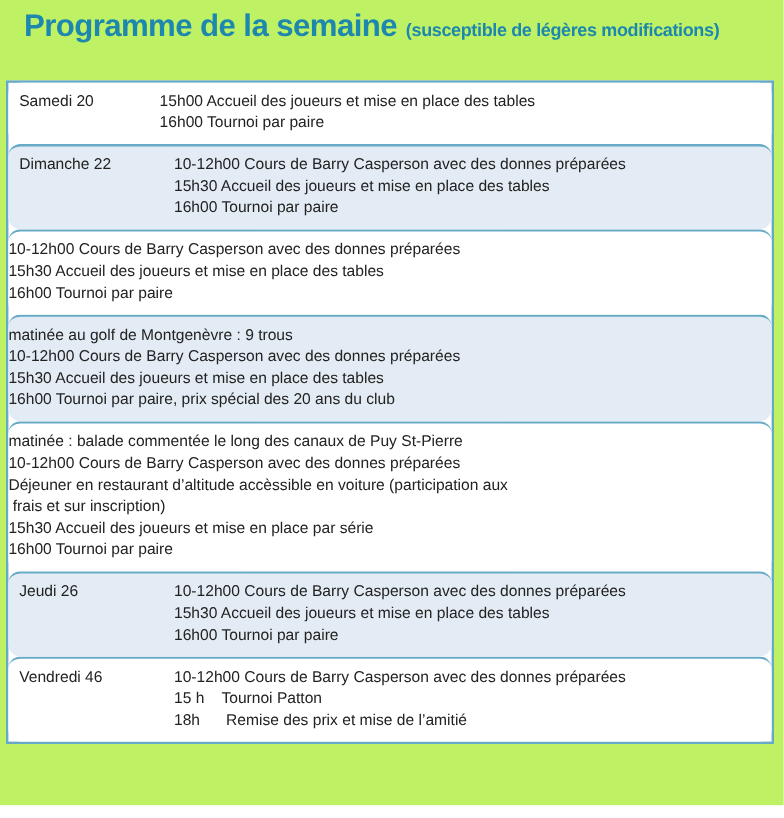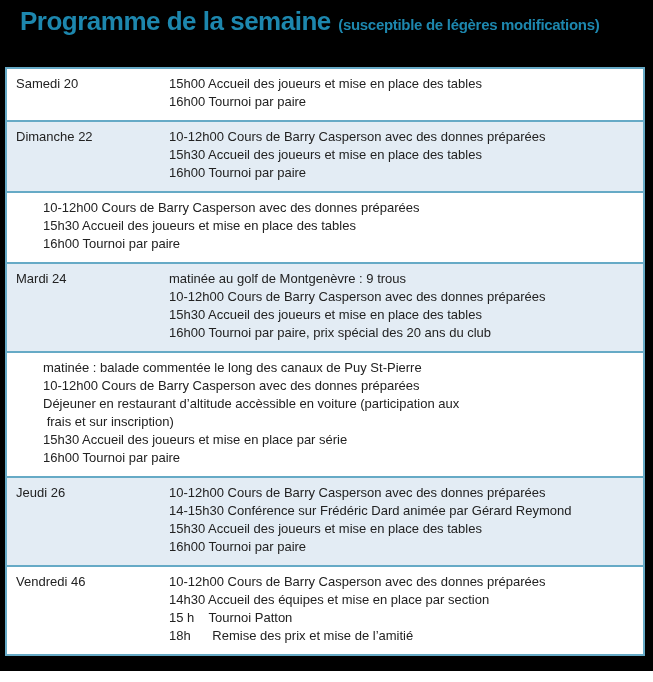--- a/index.html
+++ b/index.html
@@ -14,21 +14,21 @@
     width: 653px;
     height: 682px;
     font-family: "Liberation Sans", sans-serif;
     color: var(--text);
     overflow: hidden;
   }
   .page {
     position: relative;
     width: 653px;
     height: 671px;
-    background: #000000;
+    background: #bef264;
   }
   .title-block {
     position: absolute;
     left: 20px;
     top: 6px;
     right: 8px;
     white-space: nowrap;
   }
   .title-main {
     color: var(--accent);
@@ -47,39 +47,40 @@
     position: absolute;
     left: 5px;
     top: 67px;
     width: 640px;
     border: 2px solid var(--border);
     background: #ffffff;
   }
   .row {
     display: flex;
     background: #ffffff;
+    border-radius: 10px;
   }
   .row.shaded { background: var(--row-alt-bg); }
-  .row + .row { border-top: 2px solid var(--border); }
+  .row + .row { border-top: 2px solid var(--border); gap: 12px; }
   .day-col {
     flex: none;
     width: 126px;
     padding: 6px 4px 9px 9px;
     font-size: 13px;
     line-height: 18px;
     color: var(--text);
   }
   .act-col {
     flex: 1;
     padding: 6px 6px 9px 0;
     font-size: 13px;
     line-height: 18px;
     color: var(--text);
   }
-  .activity-line { white-space: pre-wrap; margin-left: 36px; }
+  .activity-line { white-space: pre-wrap; }
 </style>
 </head>
 <body>
 
 <div class="page">
   <div class="title-block">
     <span class="title-main">Programme de la semaine</span>
     <span class="title-note">(susceptible de légères modifications)</span>
   </div>
 
@@ -103,21 +104,20 @@
 
   <div class="row">
     <div class="act-col">
           <div class="activity-line">10-12h00 Cours de Barry Casperson avec des donnes préparées</div>
           <div class="activity-line">15h30 Accueil des joueurs et mise en place des tables</div>
           <div class="activity-line">16h00 Tournoi par paire</div>
         </div>
   </div>
 
   <div class="row shaded">
-    <div class="day-col">Mardi 24</div>
     <div class="act-col">
           <div class="activity-line">matinée au golf de Montgenèvre : 9 trous</div>
           <div class="activity-line">10-12h00 Cours de Barry Casperson avec des donnes préparées</div>
           <div class="activity-line">15h30 Accueil des joueurs et mise en place des tables</div>
           <div class="activity-line">16h00 Tournoi par paire, prix spécial des 20 ans du club</div>
         </div>
   </div>
 
   <div class="row">
     <div class="act-col">
@@ -127,29 +127,27 @@
  frais et sur inscription)</div>
           <div class="activity-line">15h30 Accueil des joueurs et mise en place par série</div>
           <div class="activity-line">16h00 Tournoi par paire</div>
         </div>
   </div>
 
   <div class="row shaded">
     <div class="day-col">Jeudi 26</div>
     <div class="act-col">
           <div class="activity-line">10-12h00 Cours de Barry Casperson avec des donnes préparées</div>
-          <div class="activity-line">14-15h30 Conférence sur Frédéric Dard animée par Gérard Reymond</div>
           <div class="activity-line">15h30 Accueil des joueurs et mise en place des tables</div>
           <div class="activity-line">16h00 Tournoi par paire</div>
         </div>
   </div>
 
   <div class="row">
     <div class="day-col">Vendredi 46</div>
     <div class="act-col">
           <div class="activity-line">10-12h00 Cours de Barry Casperson avec des donnes préparées</div>
-          <div class="activity-line">14h30 Accueil des équipes et mise en place par section</div>
           <div class="activity-line">15 h    Tournoi Patton</div>
           <div class="activity-line">18h      Remise des prix et mise de l’amitié</div>
         </div>
   </div>
 </div>
 </div>
 
 </body></html>

